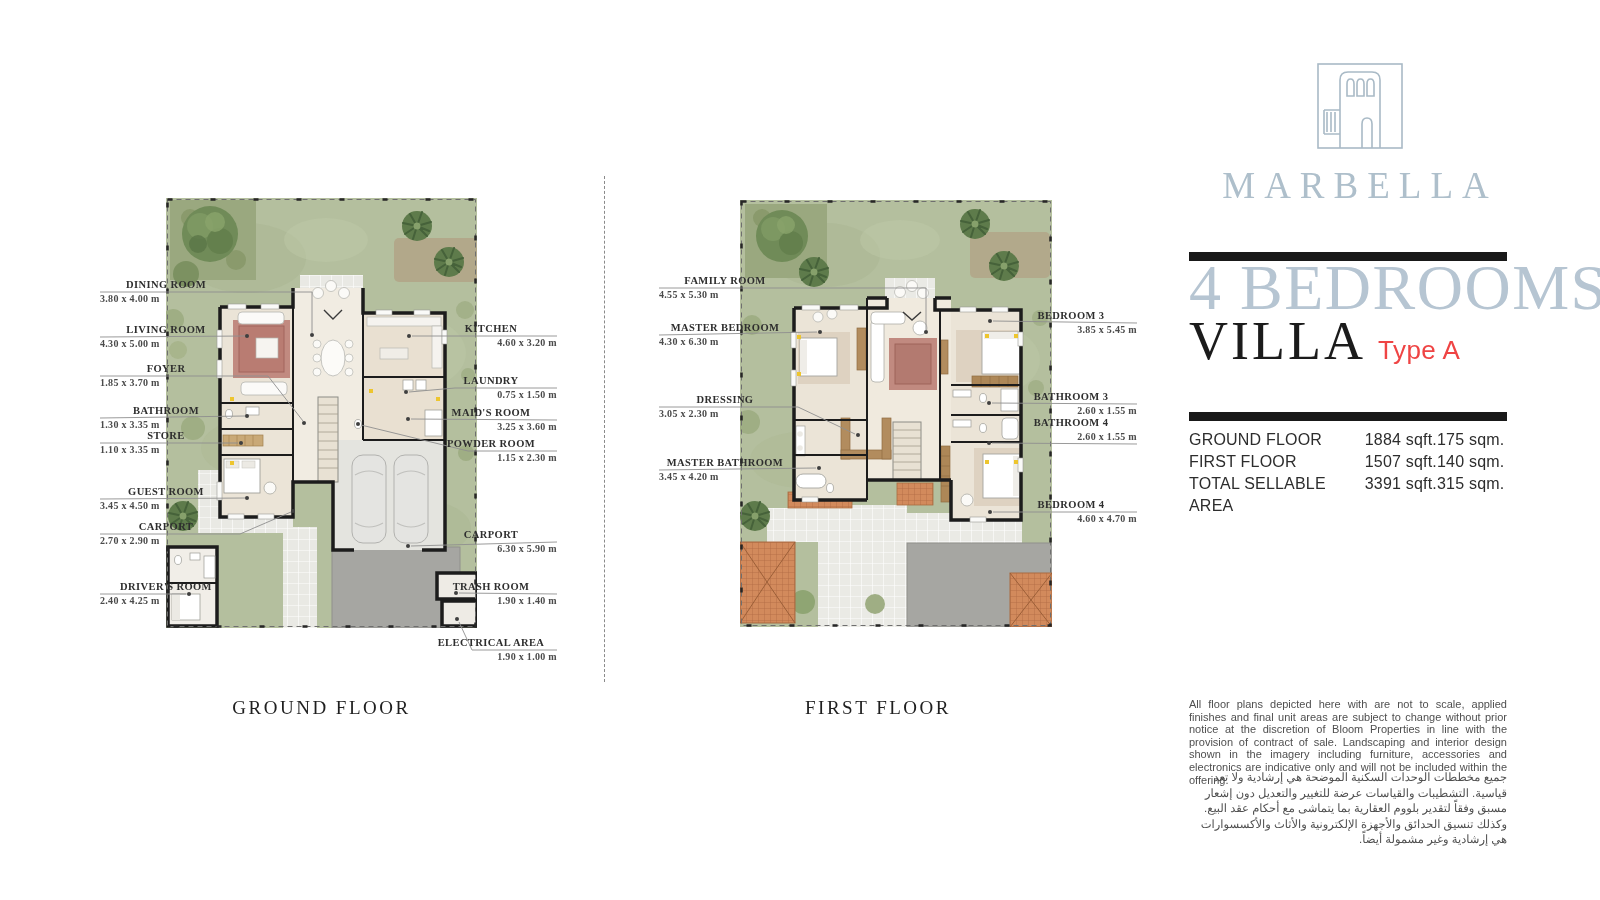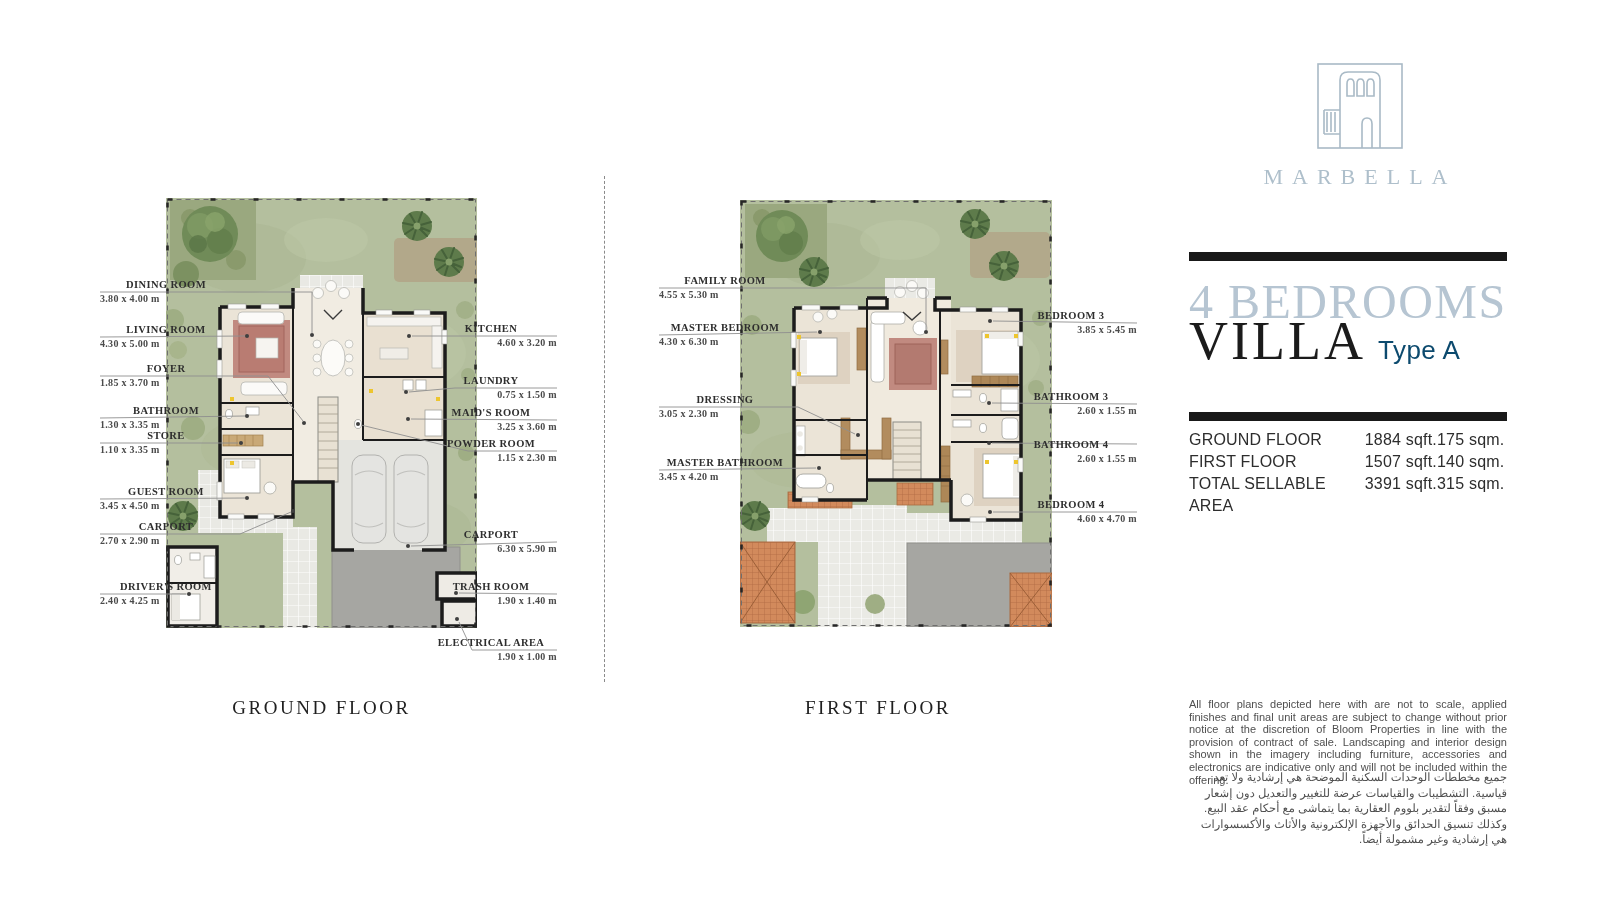--- a/index.html
+++ b/index.html
@@ -12,27 +12,27 @@
   .plabel .pl-name{font-size:10.5px;font-weight:700;letter-spacing:.4px;line-height:11px;white-space:nowrap;text-align:center;}
   .plabel .pl-dims{font-size:10px;font-weight:700;letter-spacing:.3px;line-height:10px;margin-top:4px;color:#4a4a4a;white-space:nowrap;}
   .plabel.rt{text-align:right;}
   
   .floor-caption{position:absolute;font-family:"Liberation Serif",serif;font-size:19px;letter-spacing:2.5px;
                  color:#1f1f1f;text-align:center;font-weight:400;}
   
   .divider-dashed{position:absolute;left:604px;top:176px;height:506px;width:0;border-left:1px dashed #8a8a8a;}
   
   .brand-word{position:absolute;left:1180px;top:164px;width:360px;text-align:center;
-              font-family:"Liberation Serif",serif;font-size:22px;letter-spacing:9px;color:#aebfcb;}
+              font-family:"Liberation Serif",serif;font-size:37px;letter-spacing:9px;color:#aebfcb;}
   .bar{position:absolute;left:1189px;width:318px;height:9px;background:#191919;}
-  .t1{position:absolute;left:1189px;top:279px;width:330px;font-family:"Liberation Serif",serif;
-      font-size:48px;line-height:46px;color:#b6c5d2;letter-spacing:1.5px;white-space:nowrap;}
+  .t1{position:absolute;left:1189px;top:265px;width:330px;font-family:"Liberation Serif",serif;
+      font-size:64px;line-height:46px;color:#b6c5d2;letter-spacing:1.5px;white-space:nowrap;}
   .t2{position:absolute;left:1189px;top:316px;font-family:"Liberation Serif",serif;
       font-size:54px;line-height:50px;color:#1b1b1b;letter-spacing:3px;white-space:nowrap;}
-  .t2 .type{font-family:"Liberation Sans",sans-serif;font-size:26px;color:#0c4a6e;letter-spacing:.5px;margin-left:12px;}
+  .t2 .type{font-family:"Liberation Sans",sans-serif;font-size:26px;color:#ef4444;letter-spacing:.5px;margin-left:12px;}
   .area-table{position:absolute;left:1189px;top:429px;width:318px;font-size:16px;color:#2d2d2d;letter-spacing:.2px;}
   .area-row{display:flex;line-height:22px;}
   .area-row .a-label{flex:1;text-align:left;}
   .area-row .a-sqft{width:86px;text-align:right;}
   .area-row .a-sqm{width:70px;text-align:left;}
   .disc-en{position:absolute;left:1189px;top:698px;width:318px;font-size:11px;line-height:12.6px;
            color:#4f4f4f;text-align:justify;}
   .disc-ar{position:absolute;left:1189px;top:770px;width:318px;font-size:11.5px;line-height:15.5px;
            color:#4f4f4f;direction:rtl;text-align:right;}
 </style>
@@ -506,21 +506,21 @@
     </div>
 
   <div class="plabel rt" style="top:310px;left:1005px">
     <div class="pl-name">BEDROOM 3</div>
       <div class="pl-dims">3.85 x 5.45 m</div>
     </div>
   <div class="plabel rt" style="top:391px;left:1005px">
     <div class="pl-name">BATHROOM 3</div>
       <div class="pl-dims">2.60 x 1.55 m</div>
     </div>
-  <div class="plabel rt" style="top:439px;left:1005px">
+  <div class="plabel rt" style="top:417px;left:1005px">
     <div class="pl-name">BATHROOM 4</div>
       <div class="pl-dims">2.60 x 1.55 m</div>
     </div>
   <div class="plabel rt" style="top:499px;left:1005px">
     <div class="pl-name">BEDROOM 4</div>
       <div class="pl-dims">4.60 x 4.70 m</div>
     </div>
 
   <div class="floor-caption" style="left:166px;top:697px;width:311px">GROUND FLOOR</div>
   <div class="floor-caption" style="left:722px;top:697px;width:312px">FIRST FLOOR</div>

